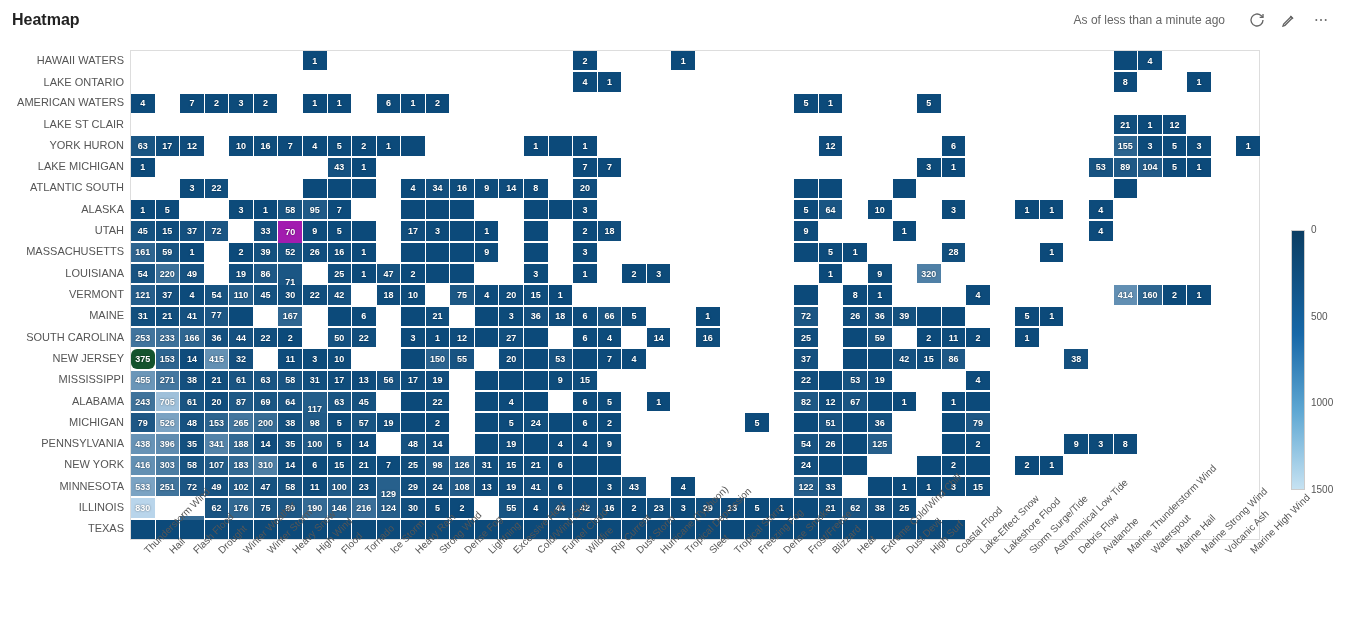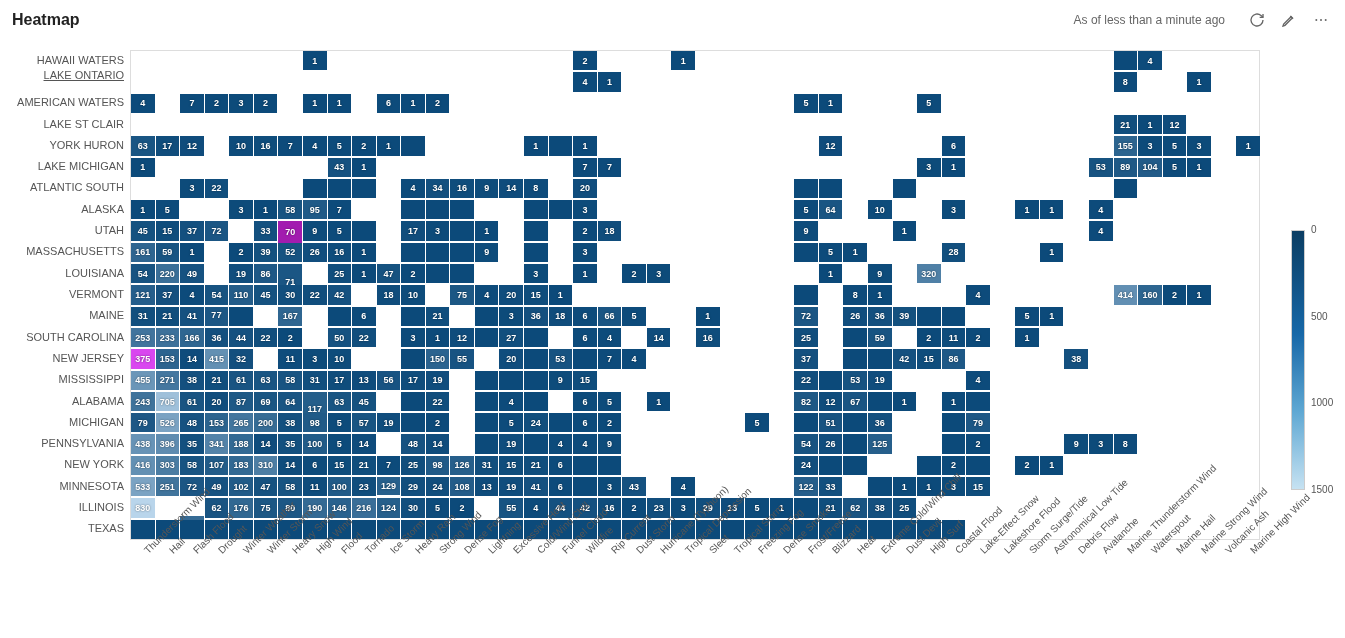--- a/index.html
+++ b/index.html
@@ -46,21 +46,21 @@
         <circle cx="5" cy="12" r="1.5"></circle>
         <circle cx="12" cy="12" r="1.5"></circle>
         <circle cx="19" cy="12" r="1.5"></circle>
       </svg>
   </div>
 </div>
 
 <div class="chart-wrap">
   <div class="ylabels" id="ylabels">
       <div class="ylabel" style="top: 3.65217px;">HAWAII WATERS</div>
-      <div class="ylabel" style="top: 19px; text-decoration: underline;">LAKE ONTARIO</div>
+      <div class="ylabel" style="top: 26px;">LAKE ONTARIO</div>
       <div class="ylabel" style="top: 46.2609px;">AMERICAN WATERS</div>
       <div class="ylabel" style="top: 67.5652px;">LAKE ST CLAIR</div>
       <div class="ylabel" style="top: 88.8696px;">YORK HURON</div>
       <div class="ylabel" style="top: 110.174px;">LAKE MICHIGAN</div>
       <div class="ylabel" style="top: 131.478px;">ATLANTIC SOUTH</div>
       <div class="ylabel" style="top: 152.783px;">ALASKA</div>
       <div class="ylabel" style="top: 174.087px;">UTAH</div>
       <div class="ylabel" style="top: 195.391px;">MASSACHUSETTS</div>
       <div class="ylabel" style="top: 216.696px;">LOUISIANA</div>
       <div class="ylabel" style="top: 238px;">VERMONT</div>
@@ -299,21 +299,21 @@
         <div class="cell" style="left: 466.739px; top: 276.957px; width: 23.5652px; height: 19.3043px; background: rgb(13, 75, 123);">4</div>
         <div class="cell" style="left: 515.87px; top: 276.957px; width: 23.5652px; height: 19.3043px; background: rgb(15, 76, 124);">14</div>
         <div class="cell" style="left: 565px; top: 276.957px; width: 23.5652px; height: 19.3043px; background: rgb(15, 77, 124);">16</div>
         <div class="cell" style="left: 663.261px; top: 276.957px; width: 23.5652px; height: 19.3043px; background: rgb(17, 78, 125);">25</div>
         <div class="cell" style="left: 712.391px; top: 276.957px; width: 23.5652px; height: 19.3043px; background: rgb(12, 74, 122);"></div>
         <div class="cell" style="left: 736.957px; top: 276.957px; width: 23.5652px; height: 19.3043px; background: rgb(24, 84, 130);">59</div>
         <div class="cell" style="left: 786.087px; top: 276.957px; width: 23.5652px; height: 19.3043px; background: rgb(12, 74, 122);">2</div>
         <div class="cell" style="left: 810.652px; top: 276.957px; width: 23.5652px; height: 19.3043px; background: rgb(14, 76, 124);">11</div>
         <div class="cell" style="left: 835.217px; top: 276.957px; width: 23.5652px; height: 19.3043px; background: rgb(12, 74, 122);">2</div>
         <div class="cell" style="left: 884.348px; top: 276.957px; width: 23.5652px; height: 19.3043px; background: rgb(12, 74, 122);">1</div>
-        <div class="cell" style="left: 0px; top: 298.261px; width: 23.5652px; height: 19.3043px; background: #d946ef;">375</div>
+        <div class="cell" style="left: 0px; top: 298.261px; width: 23.5652px; height: 19.3043px; background: #14532d; border-radius: 6px;">375</div>
         <div class="cell" style="left: 24.5652px; top: 298.261px; width: 23.5652px; height: 19.3043px; background: rgb(44, 100, 143);">153</div>
         <div class="cell" style="left: 49.1304px; top: 298.261px; width: 23.5652px; height: 19.3043px; background: rgb(15, 76, 124);">14</div>
         <div class="cell" style="left: 73.6957px; top: 298.261px; width: 23.5652px; height: 19.3043px; background: rgb(99, 144, 179);">415</div>
         <div class="cell" style="left: 98.2609px; top: 298.261px; width: 23.5652px; height: 19.3043px; background: rgb(19, 79, 126);">32</div>
         <div class="cell" style="left: 147.391px; top: 298.261px; width: 23.5652px; height: 19.3043px; background: rgb(14, 76, 124);">11</div>
         <div class="cell" style="left: 171.957px; top: 298.261px; width: 23.5652px; height: 19.3043px; background: rgb(13, 75, 122);">3</div>
         <div class="cell" style="left: 196.522px; top: 298.261px; width: 23.5652px; height: 19.3043px; background: rgb(14, 76, 123);">10</div>
         <div class="cell" style="left: 270.217px; top: 298.261px; width: 23.5652px; height: 19.3043px; background: rgb(12, 74, 122);"></div>
         <div class="cell" style="left: 294.783px; top: 298.261px; width: 23.5652px; height: 19.3043px; background: rgb(43, 99, 143);">150</div>
         <div class="cell" style="left: 319.348px; top: 298.261px; width: 23.5652px; height: 19.3043px; background: rgb(23, 83, 130);">55</div>
@@ -462,21 +462,21 @@
         <div class="cell" style="left: 0px; top: 426.087px; width: 23.5652px; height: 19.3043px; background: rgb(123, 163, 195);">533</div>
         <div class="cell" style="left: 24.5652px; top: 426.087px; width: 23.5652px; height: 19.3043px; background: rgb(64, 116, 156);">251</div>
         <div class="cell" style="left: 49.1304px; top: 426.087px; width: 23.5652px; height: 19.3043px; background: rgb(27, 86, 132);">72</div>
         <div class="cell" style="left: 73.6957px; top: 426.087px; width: 23.5652px; height: 19.3043px; background: rgb(22, 82, 129);">49</div>
         <div class="cell" style="left: 98.2609px; top: 426.087px; width: 23.5652px; height: 19.3043px; background: rgb(33, 91, 136);">102</div>
         <div class="cell" style="left: 122.826px; top: 426.087px; width: 23.5652px; height: 19.3043px; background: rgb(22, 82, 128);">47</div>
         <div class="cell" style="left: 147.391px; top: 426.087px; width: 23.5652px; height: 19.3043px; background: rgb(24, 84, 130);">58</div>
         <div class="cell" style="left: 171.957px; top: 426.087px; width: 23.5652px; height: 19.3043px; background: rgb(14, 76, 124);">11</div>
         <div class="cell" style="left: 196.522px; top: 426.087px; width: 23.5652px; height: 19.3043px; background: rgb(33, 91, 136);">100</div>
         <div class="cell" style="left: 221.087px; top: 426.087px; width: 23.5652px; height: 19.3043px; background: rgb(17, 78, 125);">23</div>
-        <div class="cell" style="left: 245.652px; top: 426.087px; width: 23.5652px; height: 18px; background: rgb(39, 96, 140);">129</div>
+        <div class="cell" style="left: 245.652px; top: 426.087px; width: 23.5652px; height: 34px; background: rgb(39, 96, 140);">129</div>
         <div class="cell" style="left: 270.217px; top: 426.087px; width: 23.5652px; height: 19.3043px; background: rgb(18, 79, 126);">29</div>
         <div class="cell" style="left: 294.783px; top: 426.087px; width: 23.5652px; height: 19.3043px; background: rgb(17, 78, 125);">24</div>
         <div class="cell" style="left: 319.348px; top: 426.087px; width: 23.5652px; height: 19.3043px; background: rgb(35, 92, 137);">108</div>
         <div class="cell" style="left: 343.913px; top: 426.087px; width: 23.5652px; height: 19.3043px; background: rgb(15, 76, 124);">13</div>
         <div class="cell" style="left: 368.478px; top: 426.087px; width: 23.5652px; height: 19.3043px; background: rgb(16, 77, 125);">19</div>
         <div class="cell" style="left: 393.043px; top: 426.087px; width: 23.5652px; height: 19.3043px; background: rgb(21, 81, 128);">41</div>
         <div class="cell" style="left: 417.609px; top: 426.087px; width: 23.5652px; height: 19.3043px; background: rgb(13, 75, 123);">6</div>
         <div class="cell" style="left: 442.174px; top: 426.087px; width: 23.5652px; height: 19.3043px; background: rgb(12, 74, 122);"></div>
         <div class="cell" style="left: 466.739px; top: 426.087px; width: 23.5652px; height: 19.3043px; background: rgb(13, 75, 122);">3</div>
         <div class="cell" style="left: 491.304px; top: 426.087px; width: 23.5652px; height: 19.3043px; background: rgb(21, 81, 128);">43</div>

